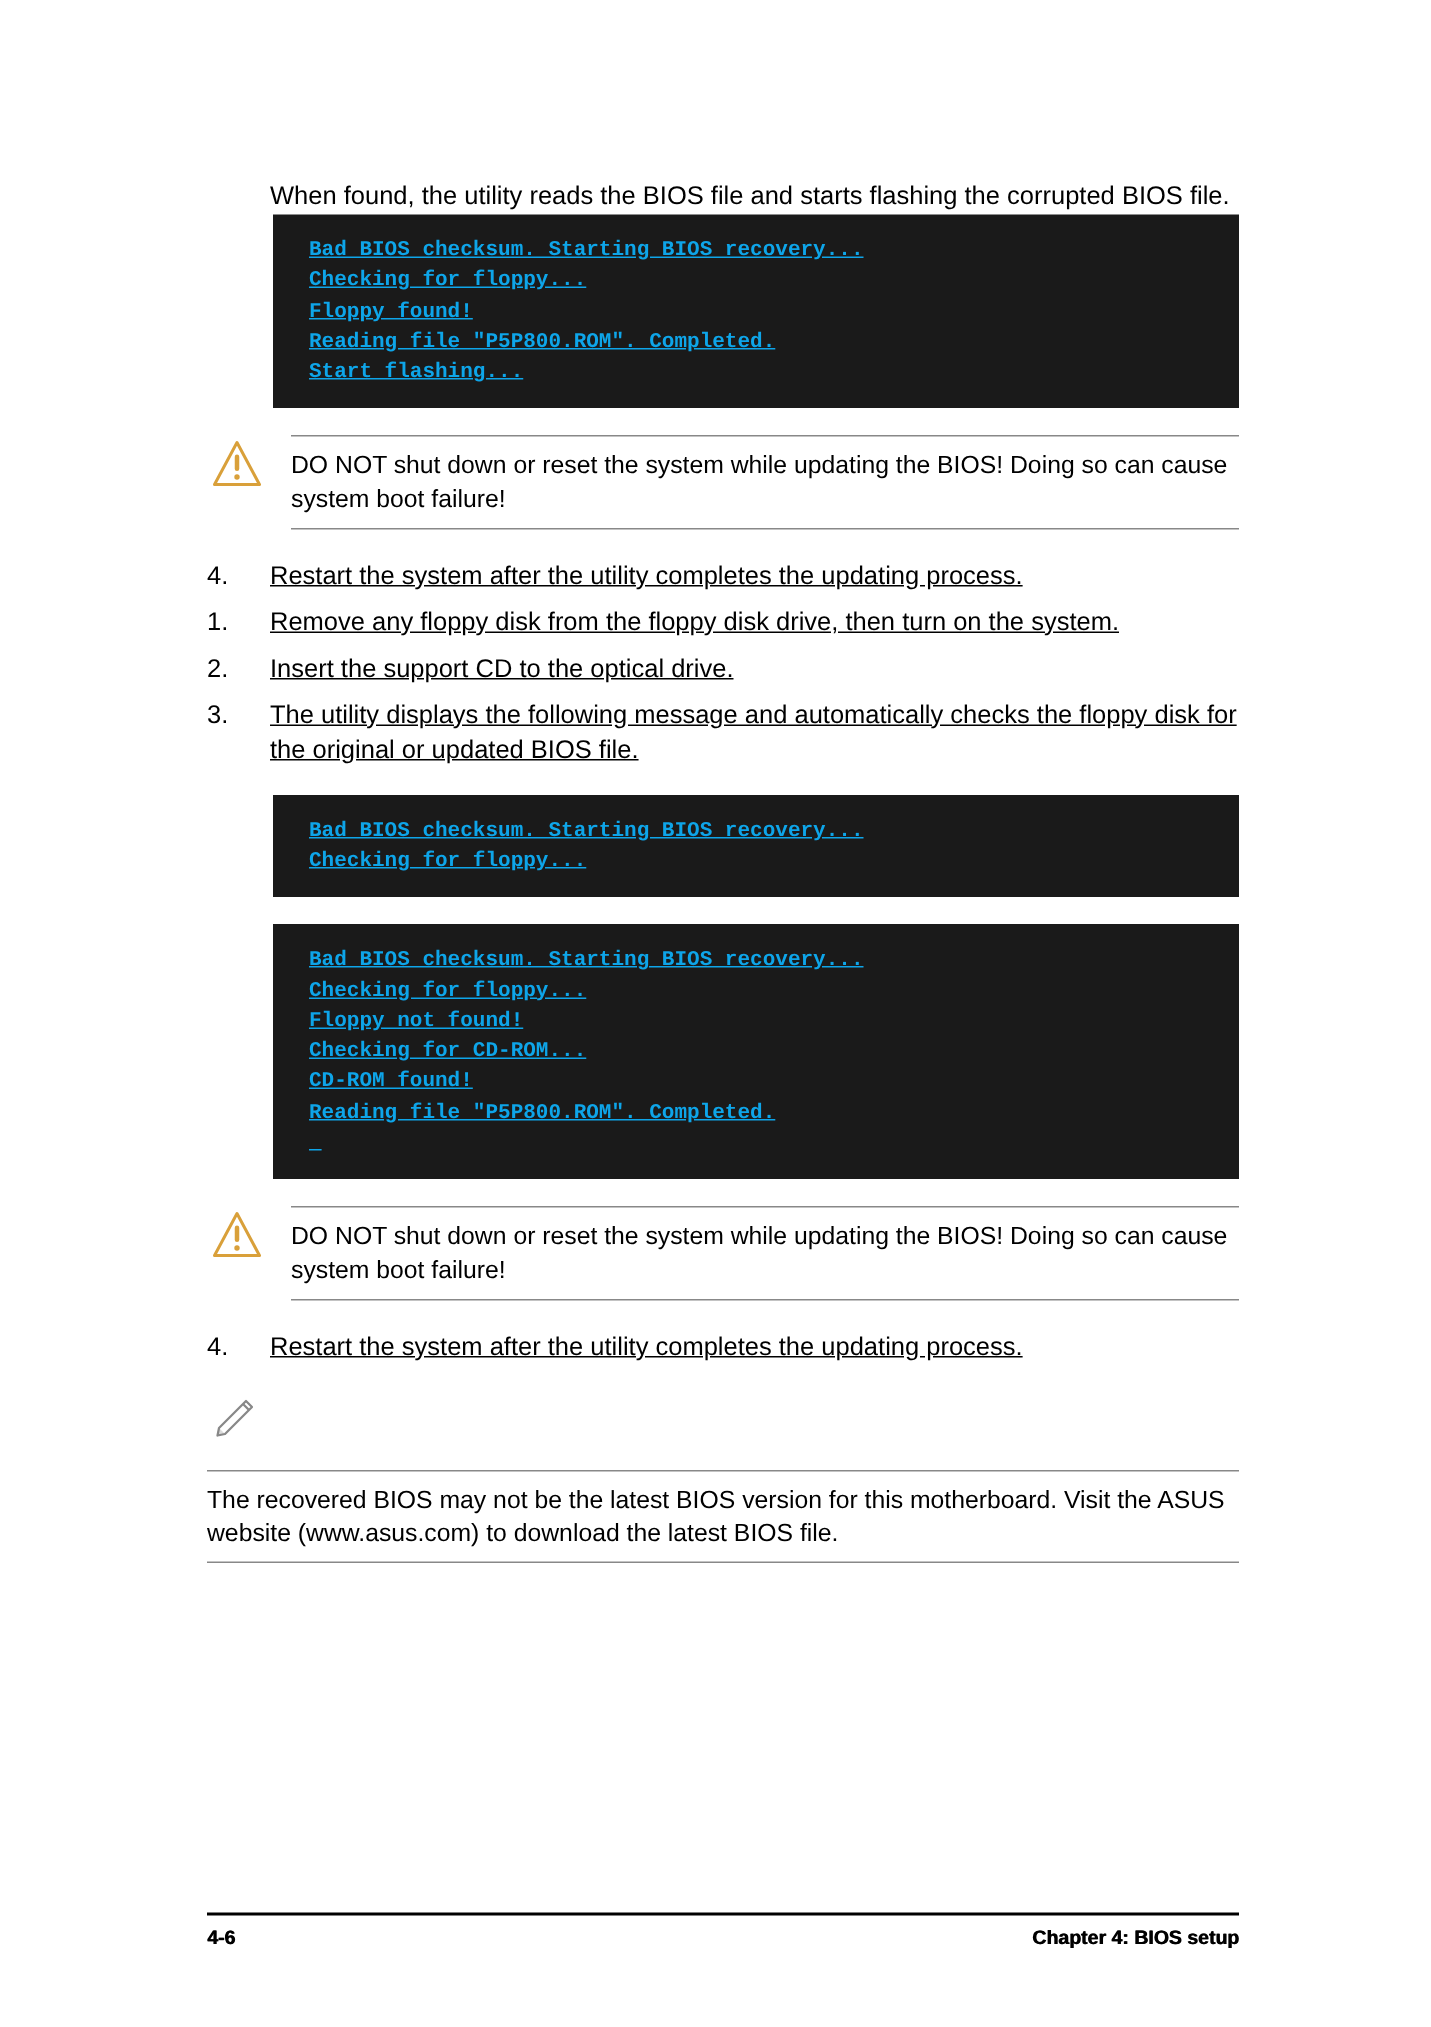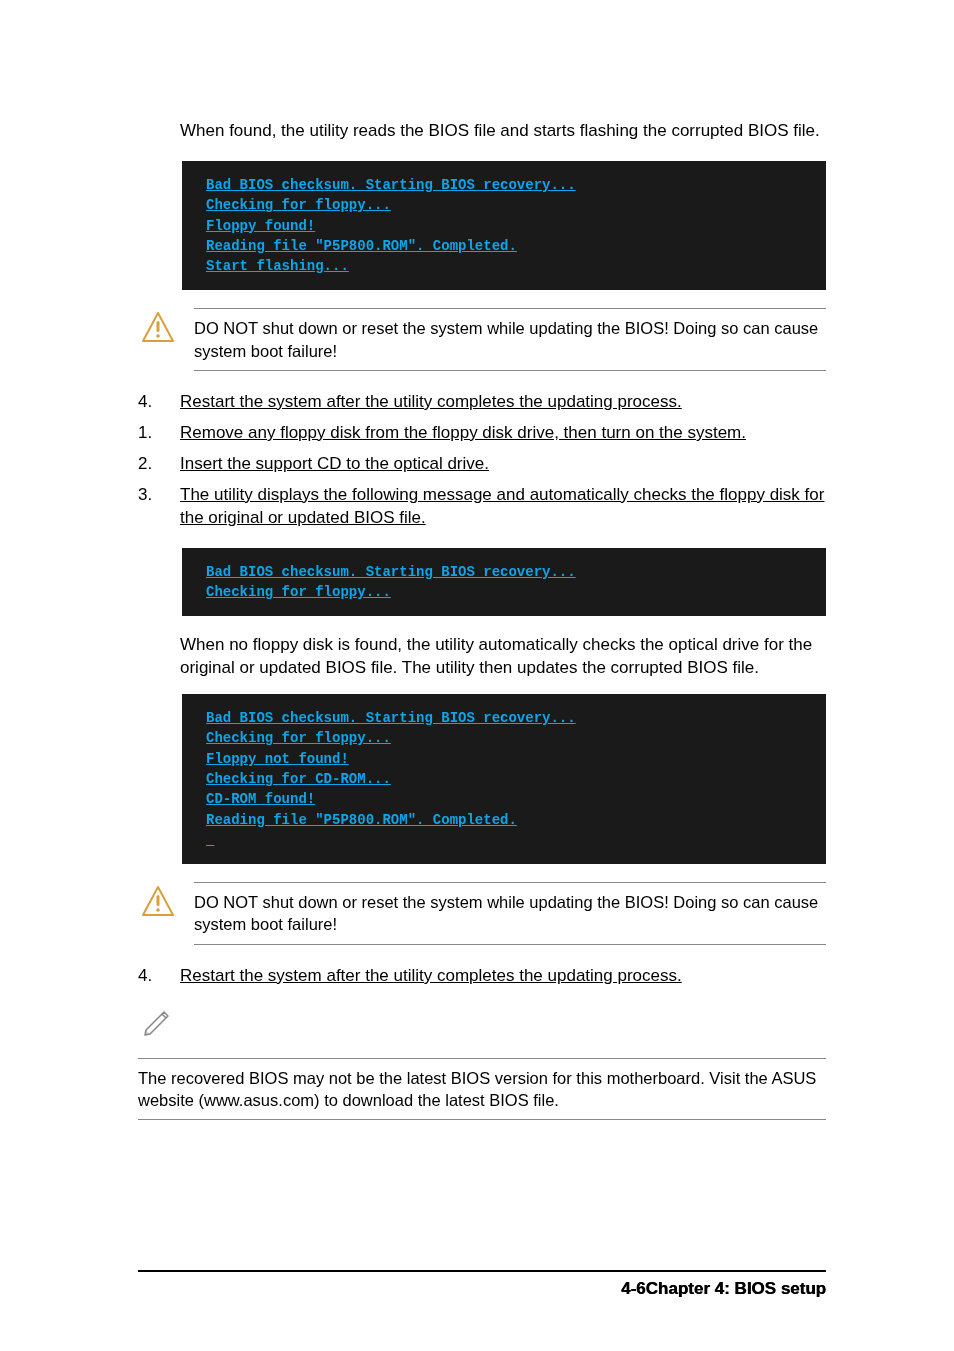--- a/index.html
+++ b/index.html
@@ -11,21 +11,20 @@
       background: #fff;
       width: 954px;
       height: 1351px;
       position: relative;
     }
     .page {
       padding: 120px 128px 60px 138px;
     }
     .intro-text {
       margin-left: 42px;
-      margin-bottom: 18px;
     }
     .codeblock {
       background: #1a1a1a;
       color: #0ea5e9;
       font-family: "Courier New", monospace;
       font-size: 14px;
       font-weight: bold;
       padding: 14px 24px;
       margin-left: 44px;
       margin-bottom: 18px;
@@ -82,23 +81,23 @@
       margin-top: 4px;
     }
     .footer {
       position: absolute;
       bottom: 50px;
       left: 138px;
       right: 128px;
       border-top: 2px solid #000;
       padding-top: 6px;
       display: flex;
-      justify-content: flex-end;
+      justify-content: space-between;
       font-weight: bold;
-      font-size: 17px;
+      font-size: 13px;
       text-shadow: 0.5px 0 0 currentColor;
     }
     svg { display: block; }
     .sp { height: 10px; }
   </style>
 </head>
 <body>
 
 <div class="page">
 
@@ -139,21 +138,20 @@
   </div>
   <div class="ol-item">
     <div class="ol-num">3.</div>
     <div class="ol-text">The utility displays the following message and automatically checks the floppy disk for the original or updated BIOS file.</div>
   </div>
 
   <div class="sp"></div>
   <div class="codeblock">Bad BIOS checksum. Starting BIOS recovery...
 Checking for floppy...</div>
 
-  <p class="after-block">When no floppy disk is found, the utility automatically checks the optical drive for the original or updated BIOS file. The utility then updates the corrupted BIOS file.</p>
 
   <div class="codeblock">Bad BIOS checksum. Starting BIOS recovery...
 Checking for floppy...
 Floppy not found!
 Checking for CD-ROM...
 CD-ROM found!
 Reading file "P5P800.ROM". Completed.
  </div>
 
   <div class="callout">

